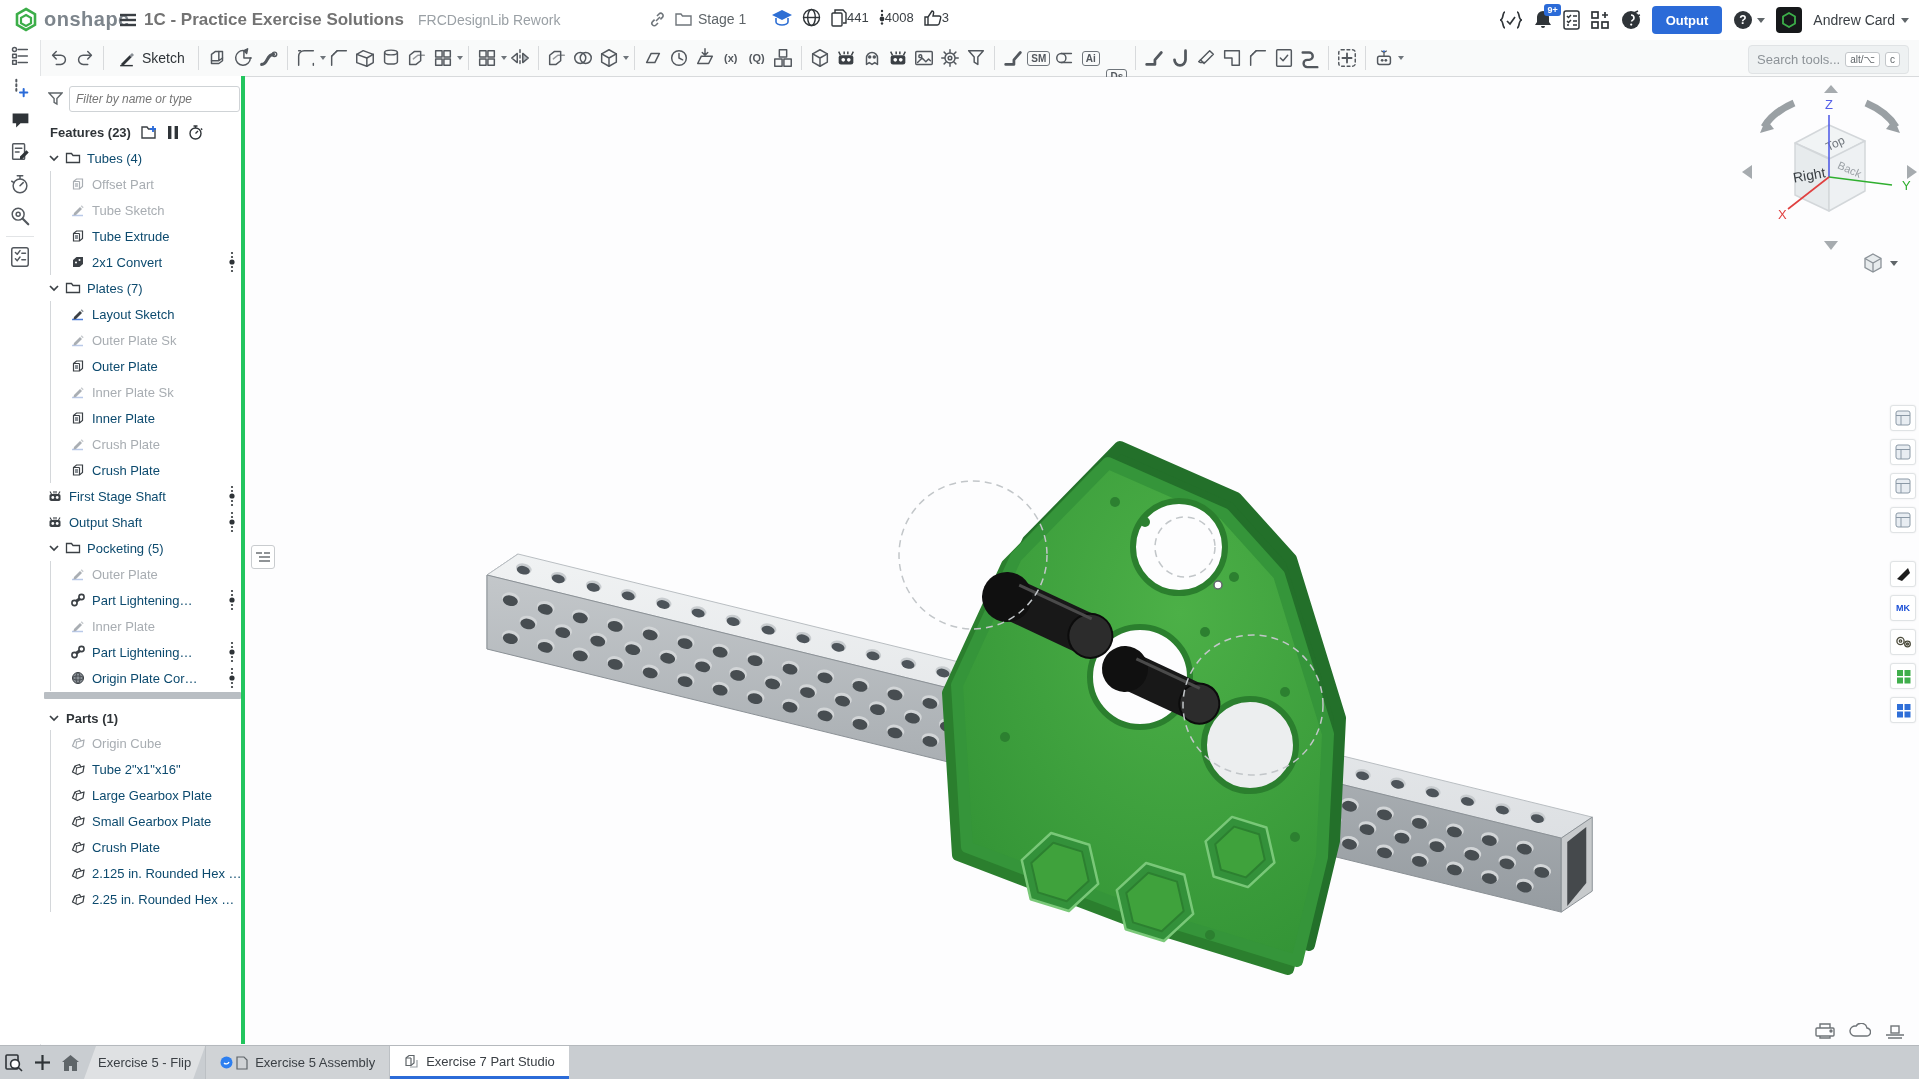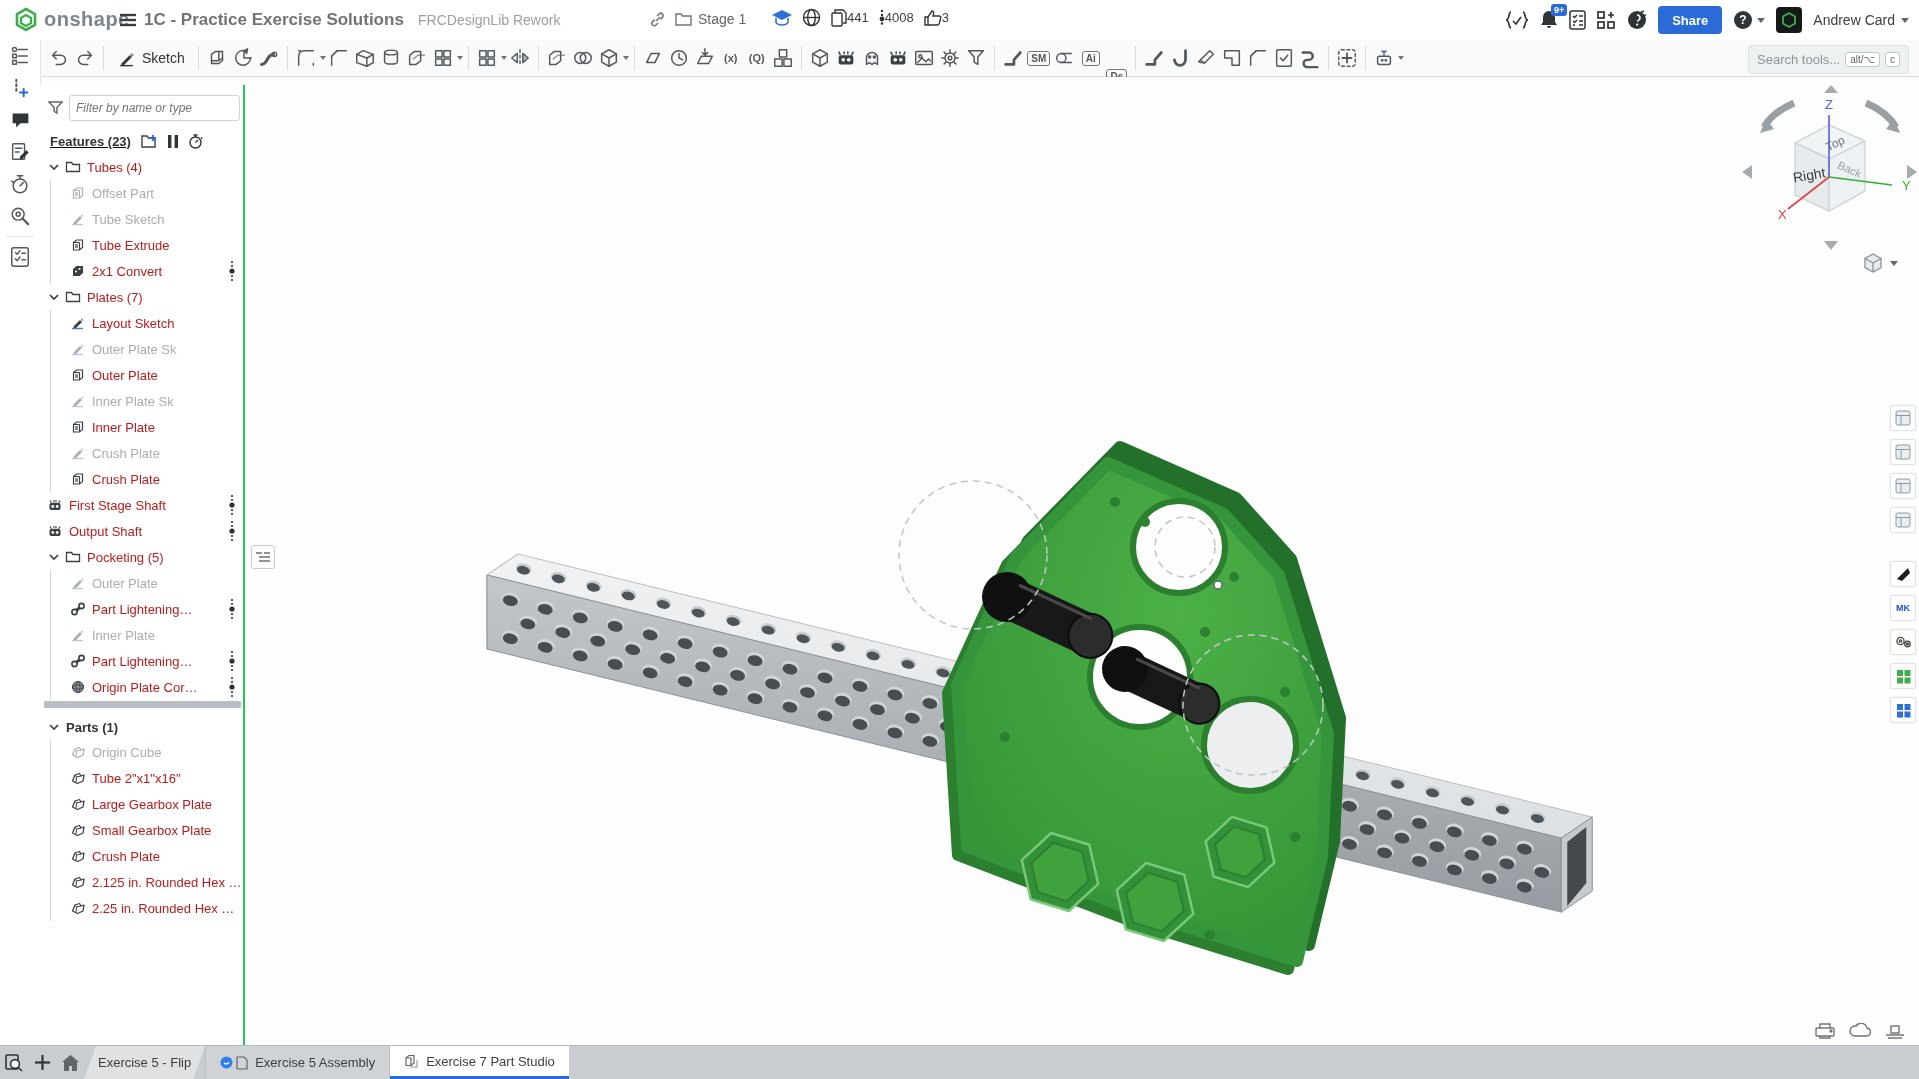--- a/index.html
+++ b/index.html
@@ -29,30 +29,30 @@
   .txticon{font-size:11px;color:#53585e;font-weight:700;white-space:nowrap;}
   .boxicon{font-size:10px;color:#53585e;font-weight:700;border:1.4px solid #6f757b;border-radius:3px;padding:1px 3px;}
   #search-tools{position:absolute;right:10px;top:45px;height:27px;background:#eef1f2;border:1px solid #e0e3e5;border-radius:4px;display:flex;align-items:center;padding:0 8px;gap:5px;}
   #search-tools .stxt{font-size:13px;color:#8d9398;}
   .keycap{background:#fff;border:1px solid #c3c7ca;border-radius:3px;font-size:10px;color:#5f6569;padding:1px 4px;}
   
   #leftstrip{position:absolute;left:0;top:40px;width:40px;height:1005px;background:#ffffff;border-right:1px solid #e2e4e6;}
   .strip-btn{width:40px;height:32px;display:flex;align-items:center;justify-content:center;}
   .strip-div{height:1px;background:#e2e4e6;margin:4px 6px;}
   
-  #panel{position:absolute;left:40px;top:85px;width:205px;height:968px;background:#ffffff;border-right:2px solid #22c55e;box-sizing:border-box;}
+  #panel{position:absolute;left:40px;top:76px;width:205px;height:968px;background:#ffffff;border-right:4px solid #22c55e;box-sizing:border-box;}
   #filter-row{position:absolute;left:0;top:8px;width:205px;height:30px;display:flex;align-items:center;gap:6px;padding-left:8px;box-sizing:border-box;}
   #filter-input{flex:1;margin-right:8px;height:24px;border:1px solid #cfd3d6;border-radius:3px;font-family:"Liberation Sans",sans-serif;font-size:12px;font-style:italic;color:#6f757b;padding:0 6px;outline:none;background:#fff;}
-  #feat-header{position:absolute;left:0;top:44px;width:205px;height:24px;display:flex;align-items:center;gap:10px;padding-left:10px;box-sizing:border-box;text-decoration:underline;}
+  #feat-header{position:absolute;left:0;top:44px;width:205px;height:24px;display:flex;align-items:center;gap:10px;padding-left:10px;box-sizing:border-box;}
   #feat-header .htxt{font-size:13px;font-weight:700;color:#2f3438;}
   #tree{position:absolute;left:0;top:69px;width:205px;}
   #parts-box{position:absolute;left:0;top:630px;width:205px;}
   .splitter{position:absolute;left:4px;top:616px;width:197px;height:7px;background:#b9bec3;border-radius:1px;}
   .trow{height:26px;display:flex;align-items:center;position:relative;}
-  .trow .lbl{font-size:13px;color:#b91c1c;white-space:nowrap;overflow:hidden;text-overflow:ellipsis;flex:1;}
+  .trow .lbl{font-size:13px;color:#0c4a6e;white-space:nowrap;overflow:hidden;text-overflow:ellipsis;flex:1;}
   .trow.disabled .lbl{color:#a8adb2;}
   .trow .chev{width:16px;display:flex;justify-content:center;margin-left:6px;}
   .trow .ticon{width:18px;display:flex;justify-content:center;margin:0 5px 0 2px;}
   .trow .guideline{width:16px;align-self:stretch;margin-left:10px;border-left:1px solid #d4d7da;}
   .trow .more{margin-right:10px;}
   .phead{height:24px;display:flex;align-items:center;}
   .phead .htxt{font-size:13px;font-weight:700;color:#2f3438;margin-left:4px;}
   
   #scene{position:absolute;left:245px;top:77px;width:1674px;height:968px;background:#fdfdfe;}
   #flyout-btn{position:absolute;left:251px;top:545px;width:22px;height:22px;background:#fff;border:1px solid #c9cccf;border-radius:3px;display:flex;align-items:center;justify-content:center;}
@@ -181,21 +181,21 @@
           </svg>
         </span>
     <span>
           <svg width="20" height="20" viewBox="0 0 20 20">
             <circle cx="10" cy="10" r="9" fill="#2f3438"></circle>
             <path d="M10 5a3 3 0 0 1 3 3c0 2-2.4 2-2.4 3.6" fill="none" stroke="#fff" stroke-width="1.6"></path>
             <circle cx="10.2" cy="14.6" r="1.1" fill="#fff"></circle>
             <path d="M13 3l4-2M15 6l4-1" stroke="#2f3438" stroke-width="1.4"></path>
           </svg>
         </span>
-    <button id="share-btn">Share</button>
+    <button id="share-btn">Output</button>
     <span class="row" style="gap:4px">
           <svg width="20" height="20" viewBox="0 0 20 20">
             <circle cx="10" cy="10" r="9" fill="#2f3438"></circle>
             <text x="10" y="14" text-anchor="middle" font-size="12" font-weight="bold" fill="#fff" font-family="Liberation Sans,sans-serif">?</text>
           </svg>
           <span class="caret"></span>
         </span>
     <span id="avatar">
           <svg width="16" height="16" viewBox="0 0 16 16">
             <path d="M8 1l6 3.5v7L8 15l-6-3.5v-7z" fill="none" stroke="#3cae49" stroke-width="1.8"></path>

